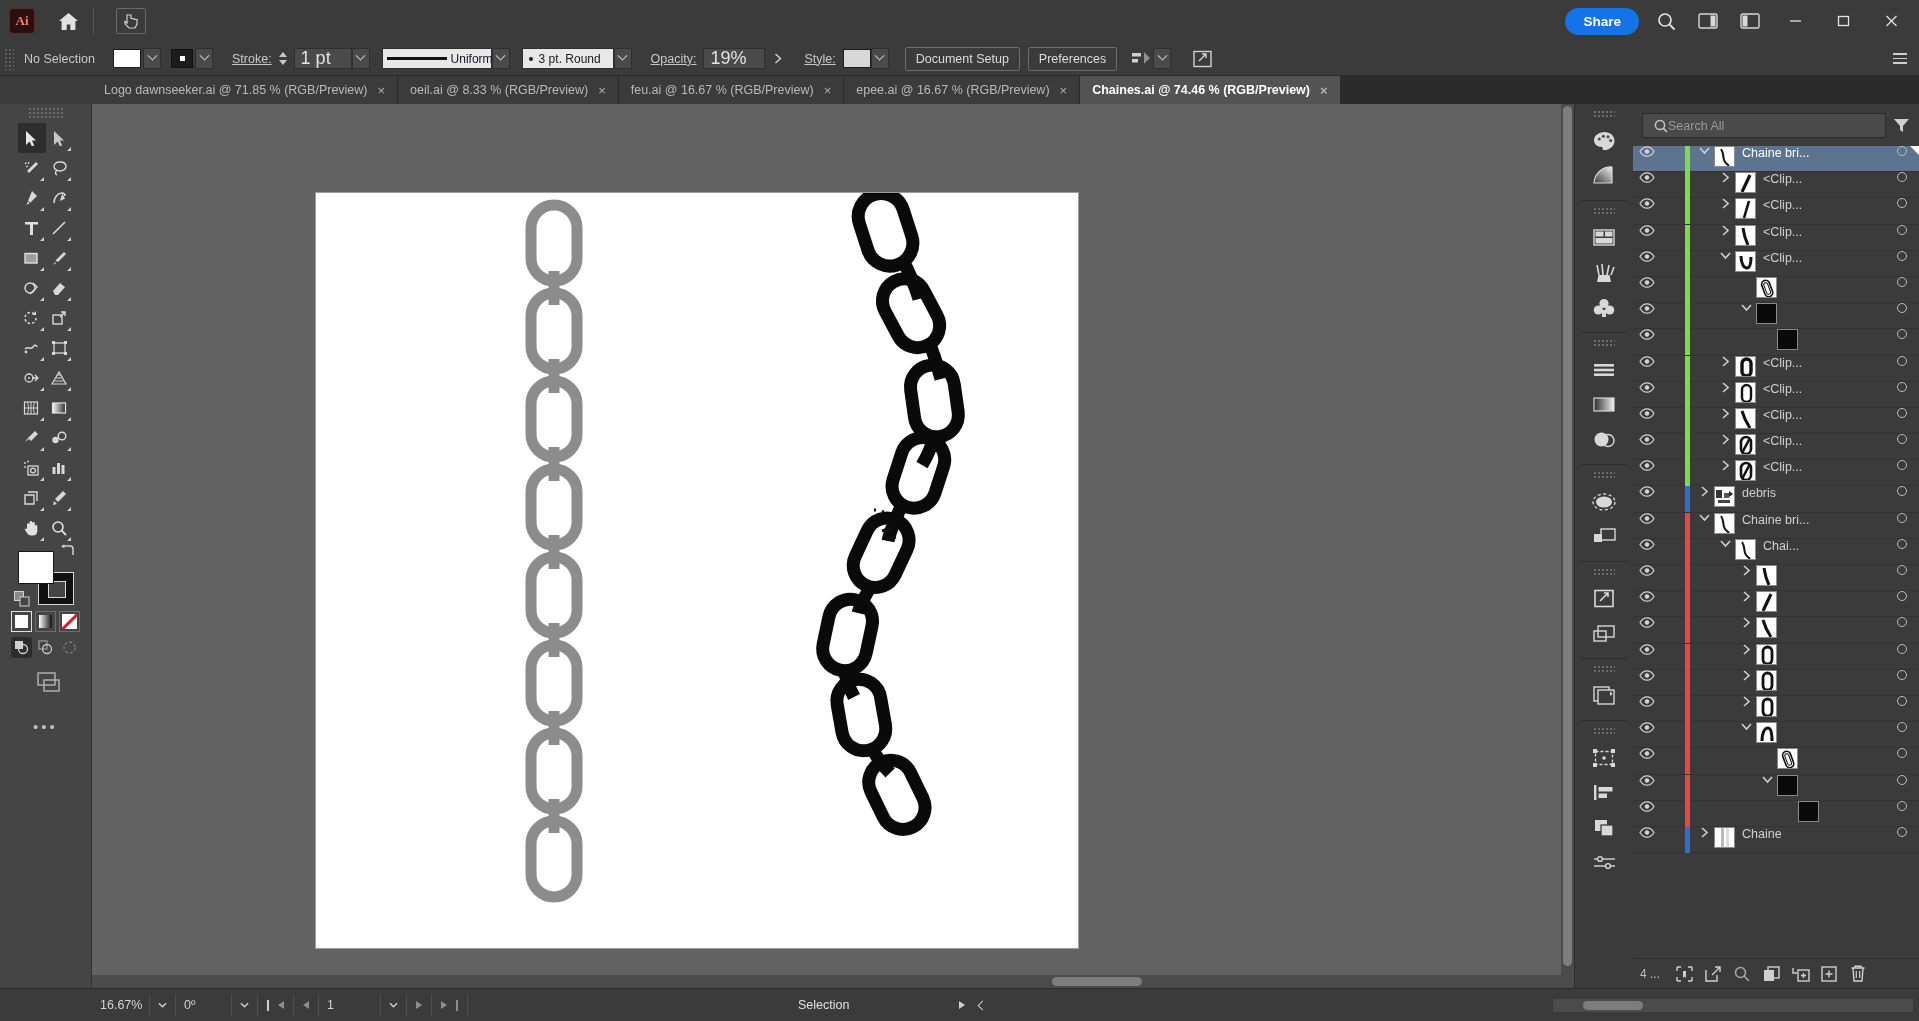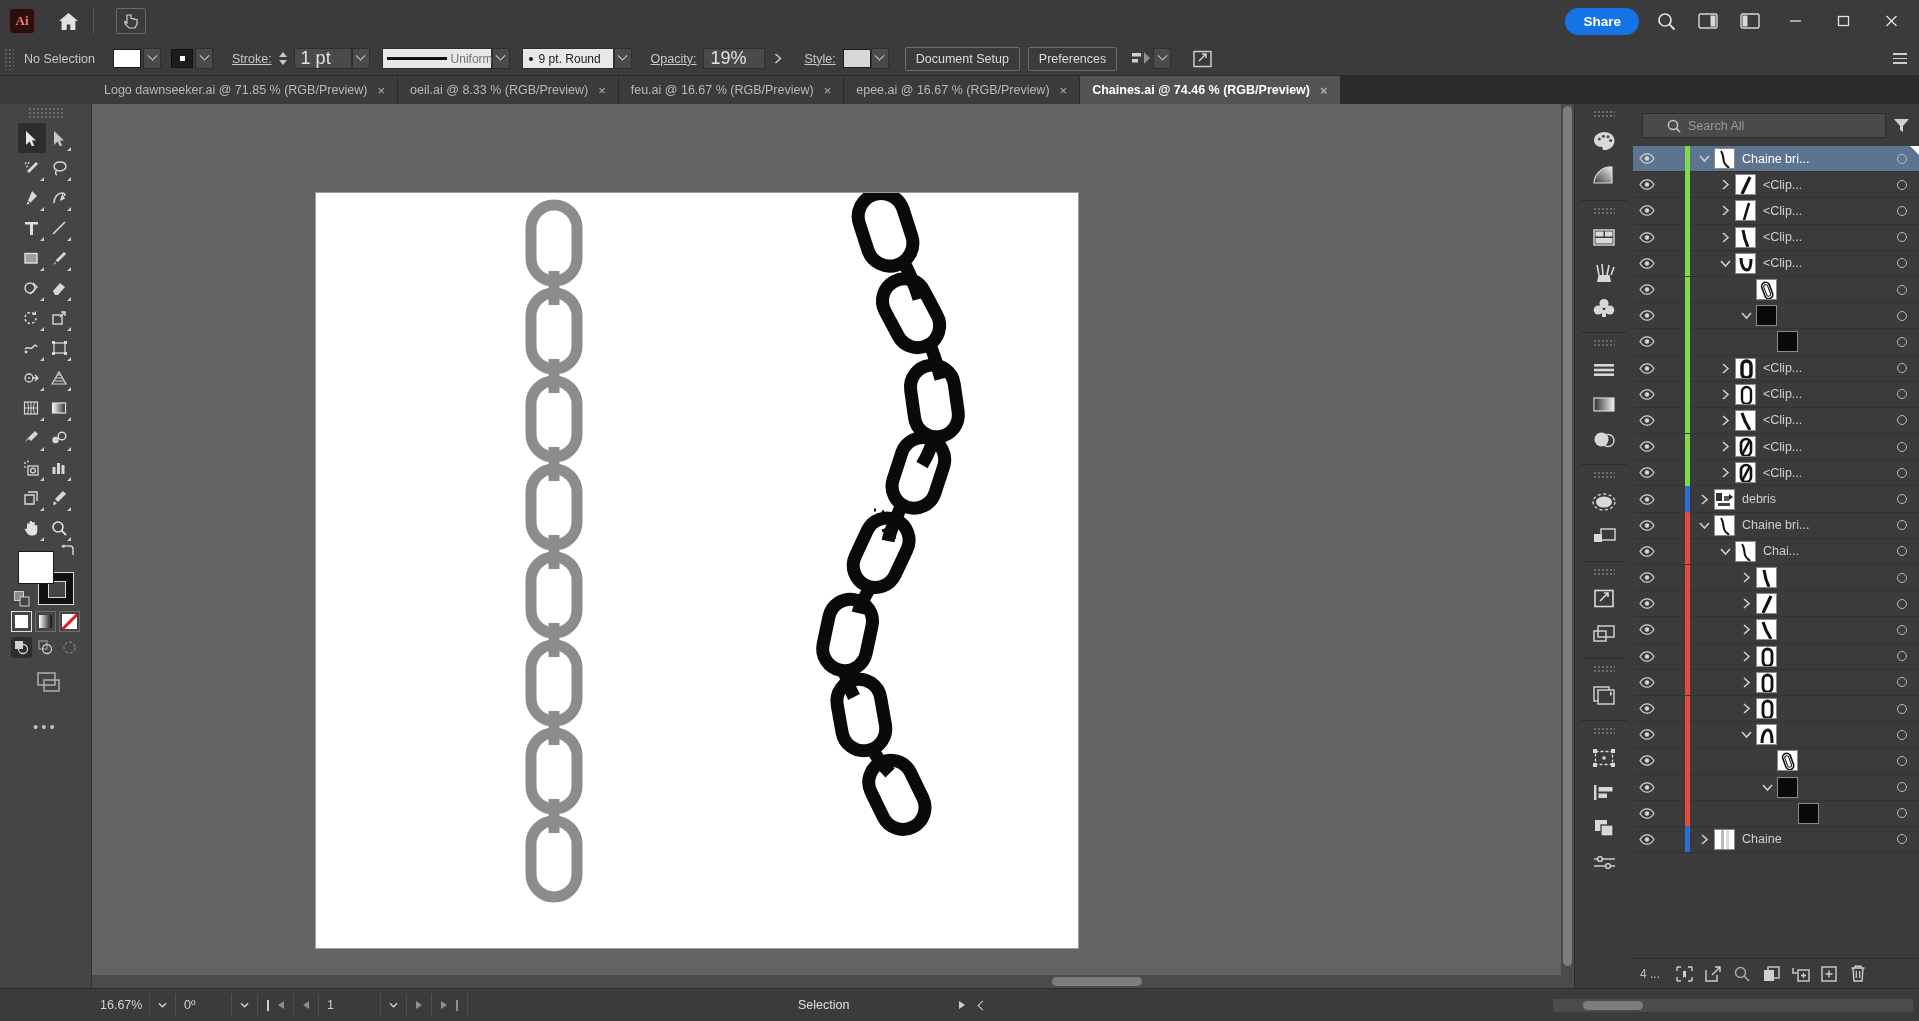--- a/index.html
+++ b/index.html
@@ -78,21 +78,21 @@
   .stepper i.up { border-bottom:5px solid #c8c8c8; margin-bottom:3px;}
   .stepper i.dn { border-top:5px solid #c8c8c8; }
   .field {
     background: #4a4a4a; border: 1px solid #2f2f2f; color: #e2e2e2;
     font-size: 18px; height: 21px; line-height: 19px; padding: 0 6px;
   }
   .uniform-box {
     background:#e8e8e8; width:110px; height:21px; border:1px solid #2f2f2f;
     display:flex; align-items:center; gap:4px; padding: 0 4px; }
   .uniform-line { flex: 0 0 60px; height: 3px; background:#111; }
-  .uniform-box span { font-size: 12px; color:#737373; }
+  .uniform-box span { font-size: 12px; color:#0f172a; }
   .round-box { background:#e8e8e8; width:92px; height:21px; border:1px solid #2f2f2f;
     display:flex; align-items:center; gap:6px; padding:0 6px; }
   .round-box .dot { width:4px;height:4px;border-radius:50%;background:#111; }
   .round-box span { font-size:12px;color:#1a1a1a; }
   .opacity-field { width: 62px; }
   .style-swatch { width: 28px; height: 19px; background:#d8d8d8; border:1px solid #1c1c1c; }
   .btn-outline {
     border: 1px solid #6d6d6d; border-radius: 2px; background: #3b3b3b;
     color: #dcdcdc; font-size: 12.5px; padding: 4px 10px; cursor: pointer;
   }
@@ -188,28 +188,28 @@
     position: absolute; left: 1633px; top: 104px; width: 286px; height: 884px;
     background: #3b3b3b; display:flex; flex-direction:column;
   }
   .lp-tabrow { height: 29px; background:#323232; display:flex; align-items:stretch; }
   .lp-tab { background:#454545; color:#e6e6e6; font-size:12.5px; font-weight:bold;
     display:flex; align-items:center; padding: 0 16px; }
   .lp-menu { margin-left:auto; display:flex;align-items:center; padding-right:10px; }
   .lp-search-row { display:flex; align-items:center; gap:7px; padding: 9px 9px 8px; }
   .lp-search {
     flex:1; height: 25px; background:#4a4a4a; border:1px solid #2c2c2c;
-    display:flex; align-items:center; gap:7px; padding: 0 24px; }
+    display:flex; align-items:center; padding: 0 11px; }
   .lp-search input {
     background: transparent; border: 0; outline: 0; color:#d6d6d6;
     font-size: 12.5px; width: 100%; font-family: "Liberation Sans", sans-serif; }
   .lp-search input::placeholder { color:#9a9a9a; }
   .lp-list { flex:1; overflow:hidden; }
   .lrow {
-    display:flex; align-items:center; height: 26.2px;
+    display:flex; align-items:flex-start; height: 26.2px;
     border-bottom: 1px solid #333; font-size: 12.5px; color:#cfcfcf; cursor:pointer;
   }
   .lrow.sel { background:#5c7490; color:#fff; position:relative; }
   .lrow.sel:after {
     content:""; position:absolute; right:0; top:0;
     border-top: 9px solid #fff; border-left: 9px solid transparent; }
   .l-eye { width: 28px; display:flex; align-items:center; justify-content:center; }
   .l-lock { width: 24px; }
   .l-color { width: 5px; height: 26px; margin-right: 4px; }
   .l-indent { display:flex; align-items:center; }
@@ -323,21 +323,21 @@
       </div>
     <div class="field" style="width:58px">1 pt</div>
     <div class="dd-arrow"></div>
     <div class="uniform-box" style="margin-left:12px">
       <span class="uniform-line"></span>
       <span>Uniform</span>
     </div>
     <div class="dd-arrow"></div>
     <div class="round-box" style="margin-left:12px">
       <span class="dot"></span>
-      <span>9 pt. Round</span>
+      <span>3 pt. Round</span>
     </div>
     <div class="dd-arrow"></div>
     <div class="cb-label u" style="margin-left:12px">Opacity:</div>
     <div class="field opacity-field">19%</div>
     <div class="sb-dd">
       <svg width="8" height="11" viewBox="0 0 8 11">
           <path d="M1.5 1l5 4.5-5 4.5" fill="none" stroke="#cfcfcf" stroke-width="1.5"></path>
         </svg>
     </div>
     <div class="cb-label u" style="margin-left:6px">Style:</div>

